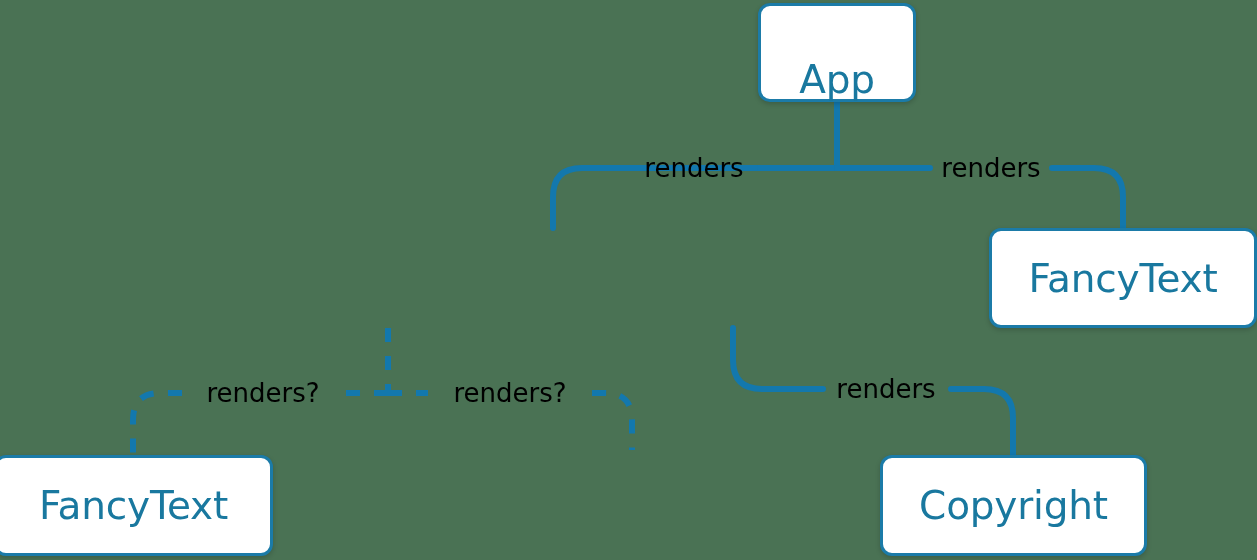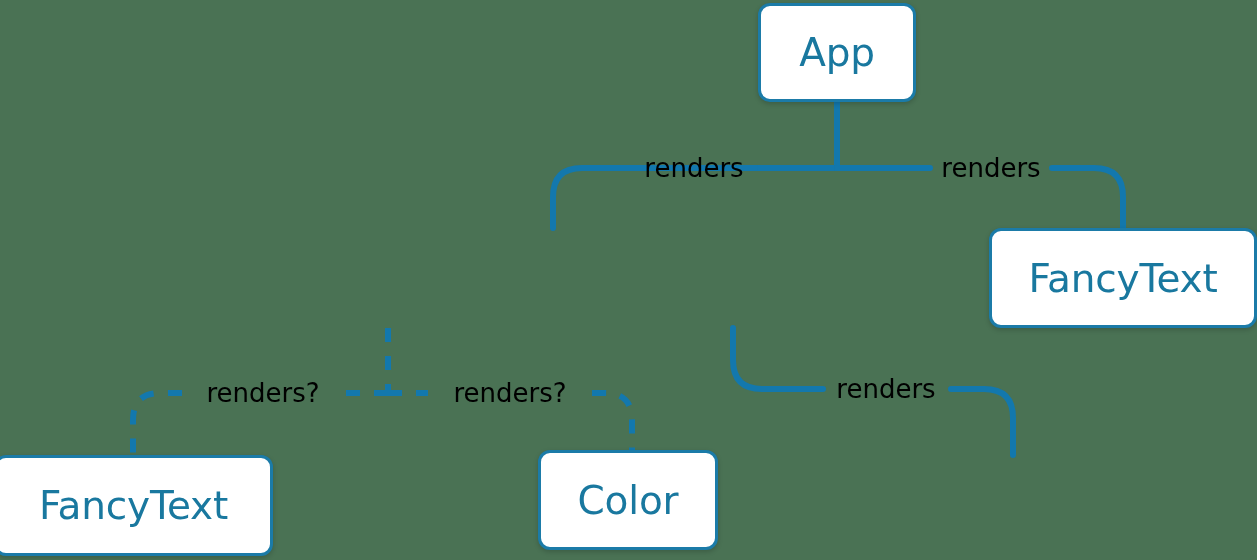--- a/index.html
+++ b/index.html
@@ -76,37 +76,37 @@
     <path d="M 182 393 L 160 393 Q 133 393 133 420 L 133 455" fill="none" stroke="#1378ad" stroke-width="6" stroke-linecap="butt" stroke-dasharray="14 14"></path>
 
     <path d="M 388 393 L 428 393" fill="none" stroke="#1378ad" stroke-width="6" stroke-linecap="butt" stroke-dasharray="14 14"></path>
     <path d="M 592 393 L 605 393 Q 632 393 632 420 L 632 450" fill="none" stroke="#1378ad" stroke-width="6" stroke-linecap="butt" stroke-dasharray="14 14"></path>
 
     <path d="M 733 328 L 733 360 Q 733 389 762 389 L 823 389" fill="none" stroke="#1378ad" stroke-width="6" stroke-linecap="round"></path>
     <path d="M 951 389 L 984 389 Q 1013 389 1013 418 L 1013 455" fill="none" stroke="#1378ad" stroke-width="6" stroke-linecap="round"></path>
 
   </svg>
 
-  <div class="node-box" style="left:758px; top:3px; width:158px; height:99px;">
+  <div class="node-box" style="left:758px; top:3px; width:158px; height:99px;align-items:flex-end;">
     <span class="node-label">App</span>
   </div>
 
 
   <div class="node-box" style="left:989px; top:228px; width:268px; height:100px;">
     <span class="node-label">FancyText</span>
   </div>
 
   <div class="node-box" style="left:-6px; top:455px; width:279px; height:101px;">
     <span class="node-label">FancyText</span>
   </div>
 
-  <div class="node-box" style="left:538px; top:450px; width:180px; height:100px;">
-    <span class="node-label">Color</span>
+
+  <div class="node-box" style="left:880px; top:455px; width:267px; height:101px;">
+    <span class="node-label">Copyright</span>
   </div>
-
 
   <span class="edge-label" style="left:694px; top:168px;">renders</span>
 
   <span class="edge-label" style="left:991px; top:168px;">renders</span>
 
   <span class="edge-label" style="left:263px; top:393px;">renders?</span>
 
   <span class="edge-label" style="left:510px; top:393px;">renders?</span>
 
   <span class="edge-label" style="left:886px; top:389px;">renders</span>

